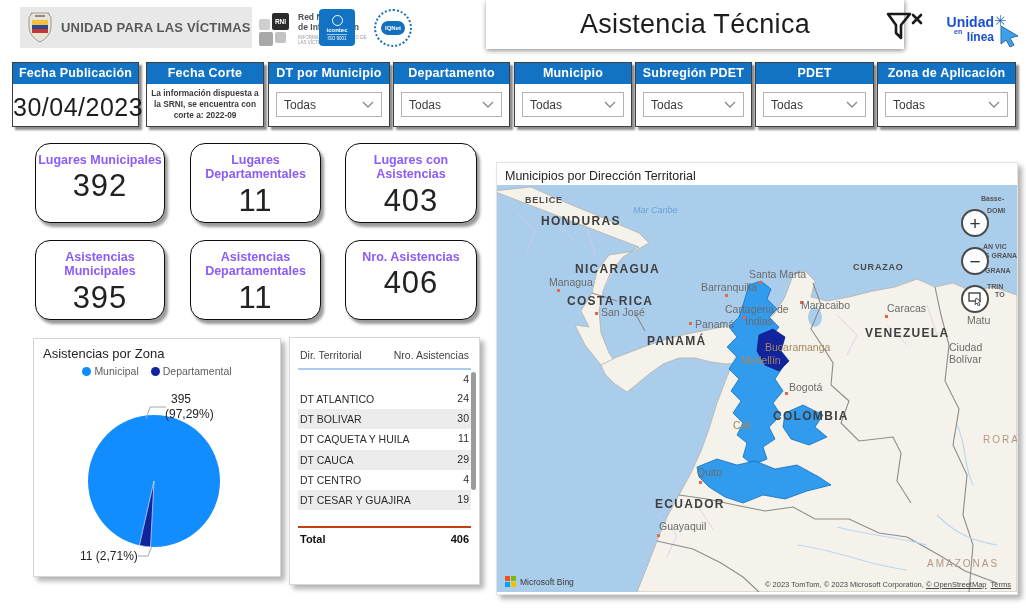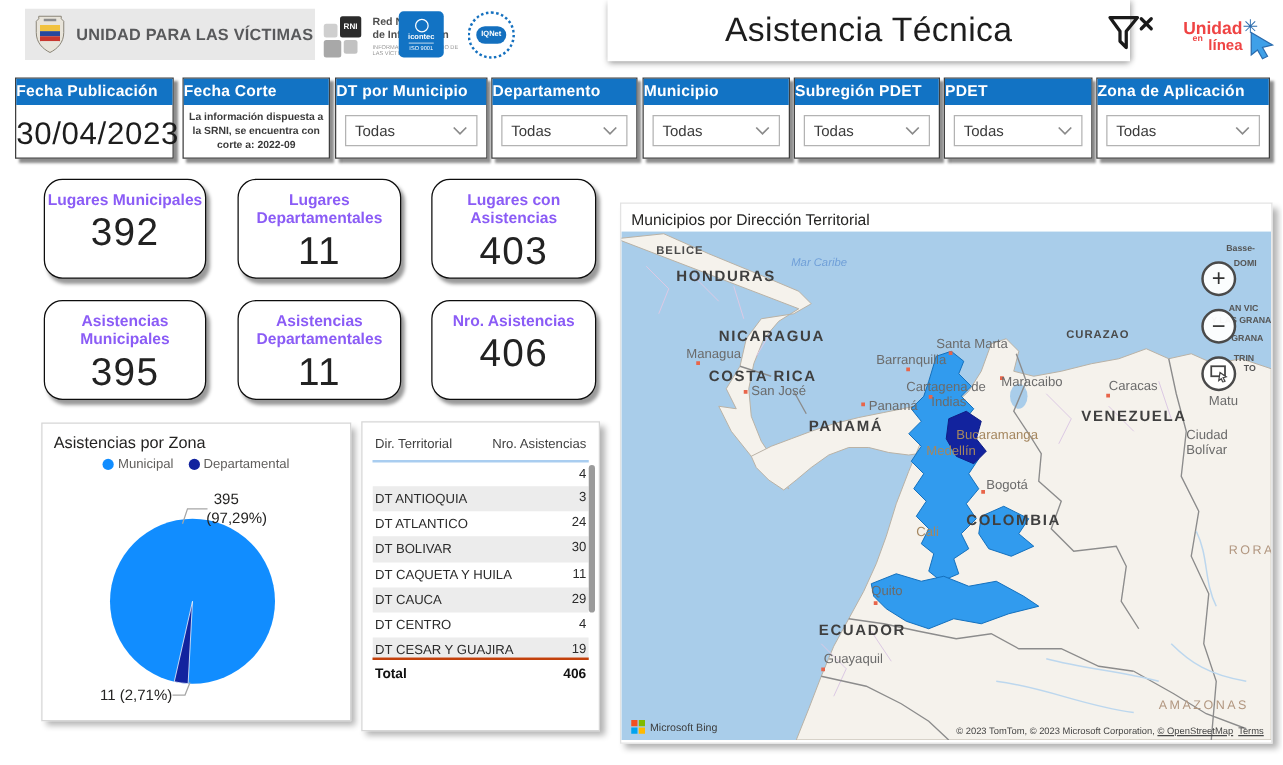--- a/index.html
+++ b/index.html
@@ -28,31 +28,31 @@
   .icontec .iso{font-size:4.5px;border-top:1px solid rgba(255,255,255,.6);padding-top:1px;}
   .iqnet{position:absolute;left:374px;top:9px;width:34px;height:34px;border-radius:50%;
     border:2.5px dotted #1470bf;background:#fff;display:flex;align-items:center;justify-content:center;}
   .iqnet .inner{width:24px;height:14px;background:#1470bf;border-radius:8px;color:#fff;font-size:6px;
     font-weight:bold;display:flex;align-items:center;justify-content:center;}
   .title-card{position:absolute;left:450px;top:0;width:418px;height:49px;background:#fff;
     box-shadow:0 2px 5px rgba(0,0,0,.35),2px 0 4px rgba(0,0,0,.15);display:flex;align-items:center;justify-content:center;margin-left:36px;}
   .title-card .t{font-size:27px;color:#1d1d1d;letter-spacing:.3px;}
   .clear-filter{position:absolute;left:884px;top:9px;width:42px;height:34px;cursor:pointer;}
   .unidad-logo{position:absolute;left:946px;top:8px;width:76px;height:42px;}
-  .unidad-logo .txt{position:absolute;left:0;top:8px;color:#ef4444;line-height:.9;text-align:right;width:48px;}
+  .unidad-logo .txt{position:absolute;left:0;top:8px;color:#1d4ed8;line-height:.9;text-align:right;width:48px;}
   .unidad-logo .w1{font-size:14px;font-weight:bold;display:block;}
   .unidad-logo .w2{font-size:7px;font-weight:bold;vertical-align:top;}
   .unidad-logo .w3{font-size:12px;font-weight:bold;}
   .unidad-burst{position:absolute;left:48px;top:4px;color:#2b6cae;font-size:15px;}
   .unidad-cursor{position:absolute;left:52px;top:16px;}
 
   
   .filter-box{position:absolute;top:62px;height:65px;background:#fff;border:1px solid #3f3f3f;
     box-shadow:3px 3px 2px rgba(0,0,0,.45);box-sizing:border-box;}
-  .filter-head{background:#1273c4;color:#fff;font-weight:bold;font-size:12.5px;text-align:left;
+  .filter-head{background:#1273c4;color:#fff;font-weight:bold;font-size:12.5px;text-align:center;
     padding:3px 0 4px;letter-spacing:.2px;}
   .filter-value{font-size:25px;color:#1d1d1d;text-align:center;margin-top:9px;letter-spacing:.5px;}
   .filter-note{font-size:8.3px;font-weight:bold;color:#3a3a3a;text-align:center;padding:4px 3px 0;line-height:1.3;}
   .dropdown{margin:8px 7px 0;height:25px;border:1px solid #b3b3b3;display:flex;align-items:center;
     justify-content:space-between;padding:0 7px;box-sizing:border-box;cursor:pointer;}
   .dropdown .val{font-size:12px;color:#3a3a3a;}
   .chev{width:12px;height:8px;}
 
   
   .kpi{position:absolute;height:80px;background:#fff;border:1.4px solid #0d0d0d;border-radius:15px;
@@ -295,24 +295,20 @@
 
   <div class="panel" id="table-panel">
     <div class="tbl-head">
       <span>Dir. Territorial</span>
       <span>Nro. Asistencias</span>
     </div>
     <div class="tbl-body">
         <div class="tbl-row">
           <span class="c1"></span>
           <span class="c2">4</span>
-        </div>
-        <div class="tbl-row alt">
-          <span class="c1">DT ANTIOQUIA</span>
-          <span class="c2">3</span>
         </div>
         <div class="tbl-row">
           <span class="c1">DT ATLANTICO</span>
           <span class="c2">24</span>
         </div>
         <div class="tbl-row alt">
           <span class="c1">DT BOLIVAR</span>
           <span class="c2">30</span>
         </div>
         <div class="tbl-row">

